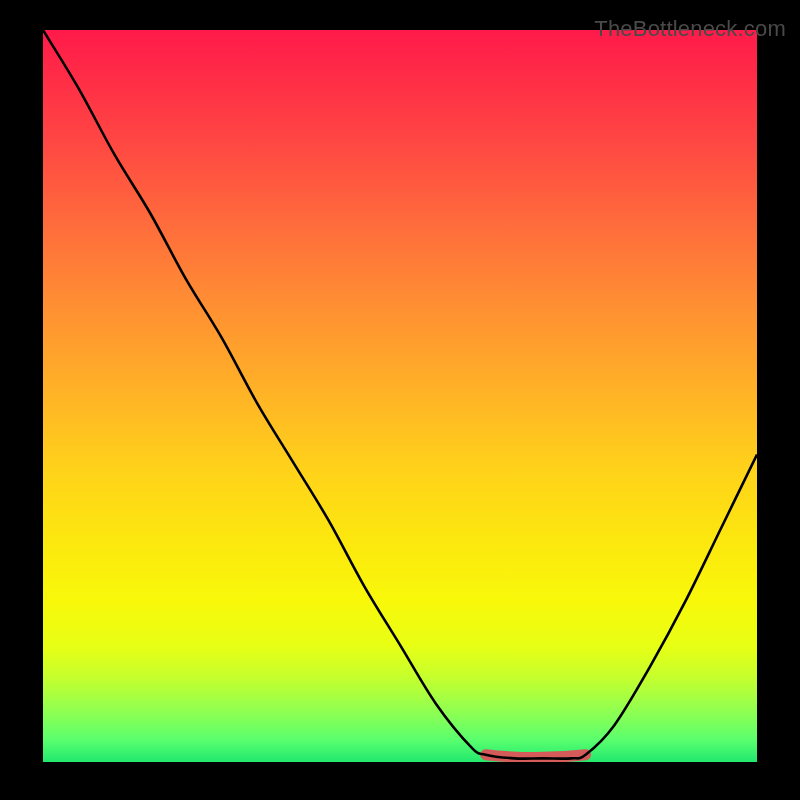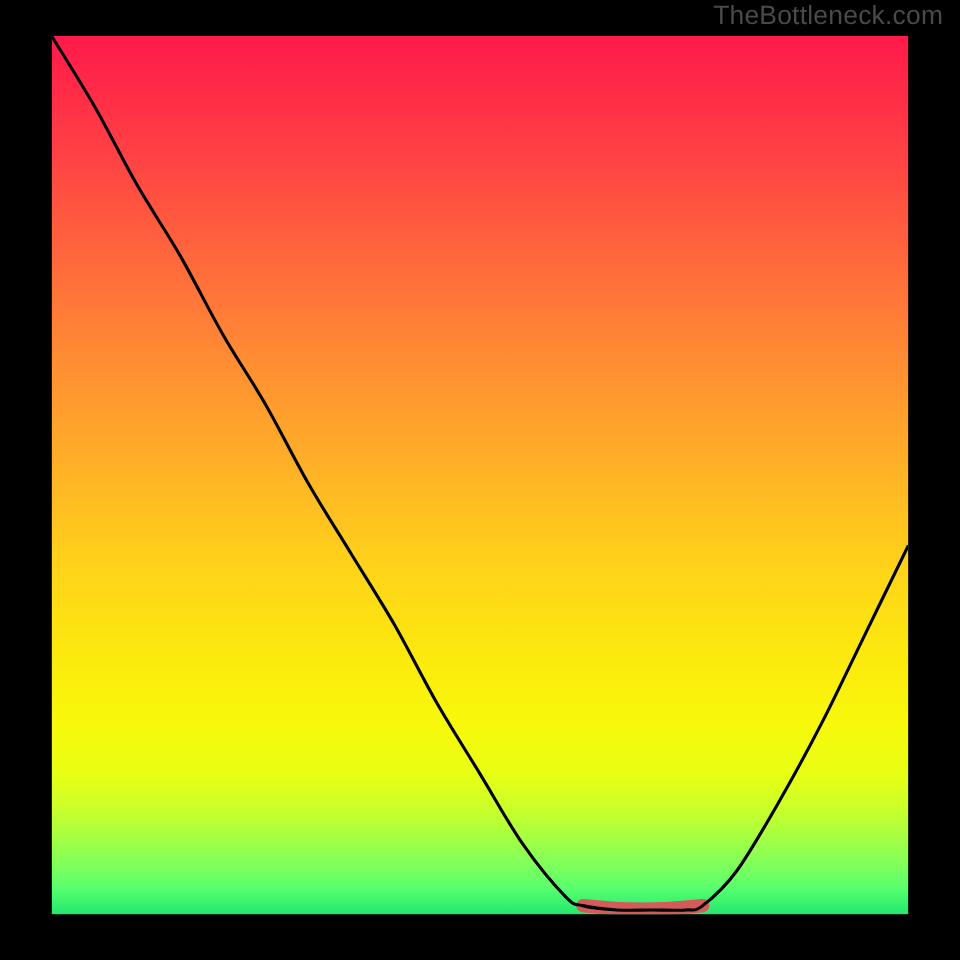--- a/index.html
+++ b/index.html
@@ -6,21 +6,21 @@
   body {
     width: 800px;
     height: 800px;
     background: #000;
     position: relative;
     font-family: Arial, sans-serif;
     overflow: hidden;
   }
   .watermark {
     position: absolute;
-    top: 0;
+    top: 16px;
     right: 14px;
     color: #4a4a4a;
     font-size: 22px;
     font-weight: 500;
     z-index: 10;
     letter-spacing: 0.2px;
   }
   .plot-area {
     position: absolute;
     left: 43px;

